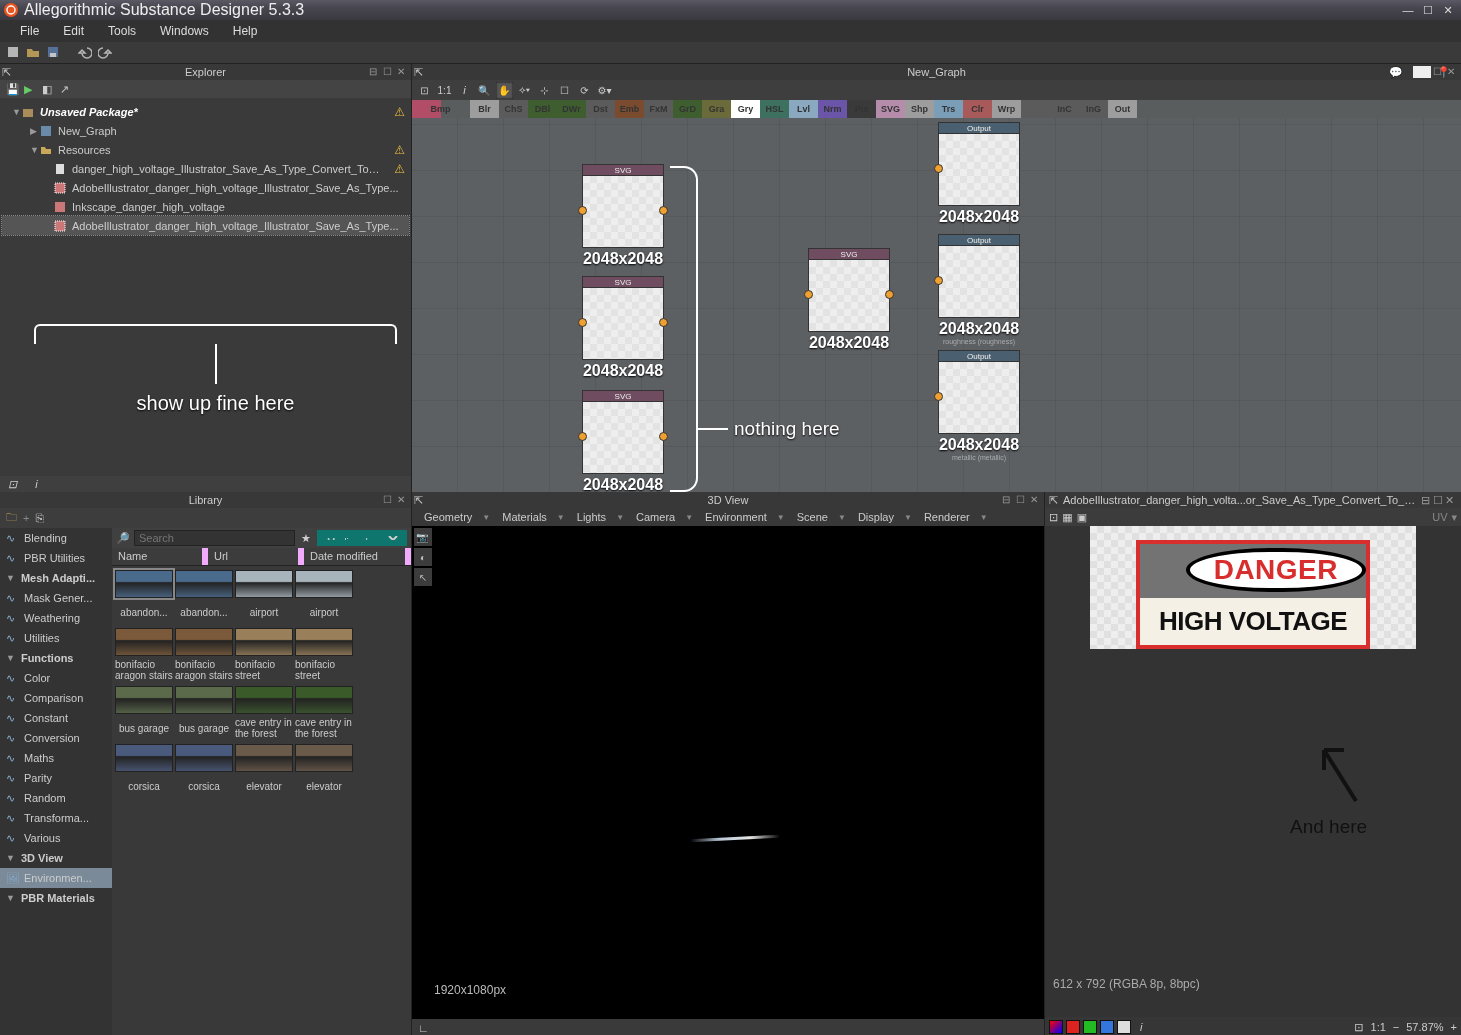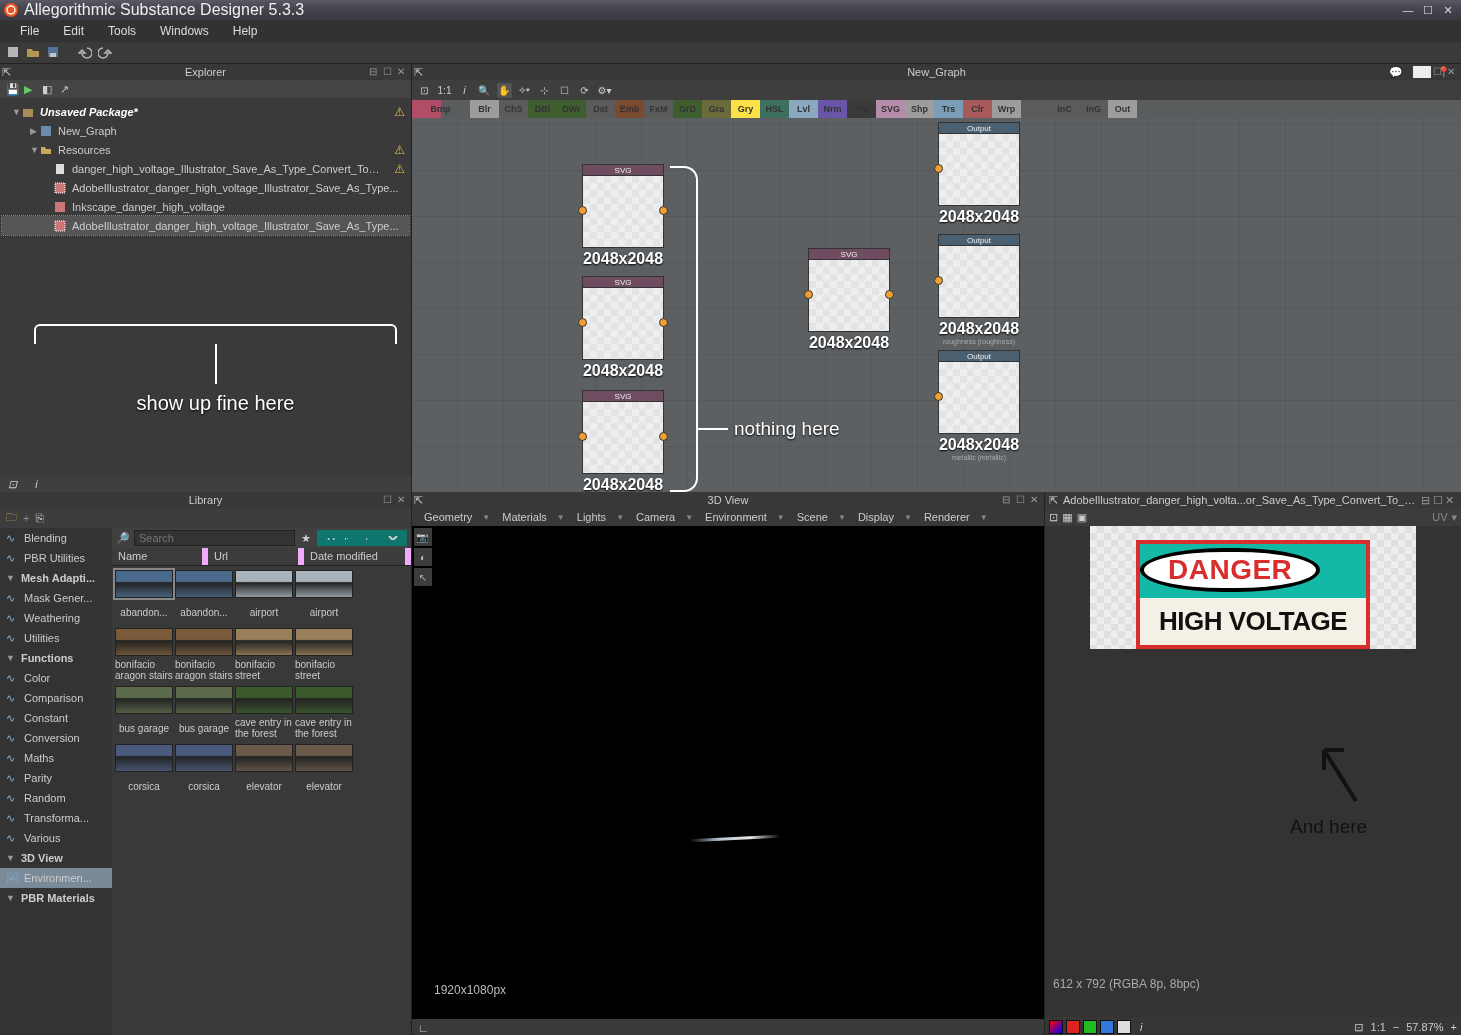--- a/index.html
+++ b/index.html
@@ -90,21 +90,21 @@
 .vres{position:absolute;left:22px;bottom:22px;color:#bbb;font-size:12px}
 .vfoot{height:18px;background:#3a3a3a;display:flex;align-items:center;padding:0 6px;gap:6px}
 
 .view2d{width:416px;background:#333;display:flex;flex-direction:column}
 .v2h{height:16px;background:#383838;display:flex;align-items:center;padding:0 4px;position:relative}
 .v2h .t{flex:1;text-align:center;color:#ccc;font-size:11px;overflow:hidden;text-overflow:ellipsis;white-space:nowrap}
 .v2tool{height:18px;background:#3c3c3c;display:flex;align-items:center;gap:4px;padding:0 4px}
 .v2canvas{flex:1;background:#eee;background-image:linear-gradient(45deg,#e0e0e0 25%,transparent 25%,transparent 75%,#e0e0e0 75%),linear-gradient(45deg,#e0e0e0 25%,transparent 25%,transparent 75%,#e0e0e0 75%);background-size:14px 14px;background-position:0 0,7px 7px;position:relative;margin:0 45px 22px 45px;display:flex;align-items:flex-start;justify-content:center}
 .v2outer{flex:1;position:relative;background:#333;overflow:hidden}
 .sign{margin-top:14px;width:234px;border:4px solid #d82e2e;background:#f5f0e6;padding:0;display:flex;flex-direction:column;align-items:center}
-.sign .top{width:100%;background:#14b8a6;padding:4px 0 6px 0;display:flex;justify-content:flex-start}
+.sign .top{width:100%;background:#737373;padding:4px 0 6px 0;display:flex;justify-content:flex-end}
 .sign .oval{background:#fff;border:4px solid #000;border-radius:50%/54%;padding:2px 24px;color:#d82e2e;font-family:Impact,Arial Black,sans-serif;font-size:28px;font-weight:800;letter-spacing:0.5px}
 .sign .txt{font-family:Arial Black,Impact,sans-serif;font-size:26px;font-weight:900;color:#111;padding:8px 0;letter-spacing:-0.5px}
 .arrow2d{position:absolute;left:226px;top:210px;width:50px;height:70px}
 .v2annot{position:absolute;left:200px;top:290px;font-size:19px;color:#111}
 .v2meta{position:absolute;left:8px;bottom:26px;color:#aaa;font-size:12px}
 .v2foot{height:20px;background:#363636;display:flex;align-items:center;padding:0 4px;gap:3px}
 .cswatch{width:14px;height:14px;border:1px solid #111}
 .v2foot .sp{flex:1}
 .v2foot .zt{color:#ccc;padding:0 4px}
 .libtool{height:20px;background:#3d3d3d;display:flex;align-items:center;gap:6px;padding:0 6px}
@@ -303,21 +303,21 @@
         <span style="background: rgb(157, 157, 157); margin-top: 47px;">Bld</span>
         <span style="background: rgb(157, 157, 157);">Blr</span>
         <span style="background: rgb(91, 91, 91);">ChS</span>
         <span style="background: rgb(62, 94, 47);">DBl</span>
         <span style="background: rgb(62, 94, 47);">DWr</span>
         <span style="background: rgb(91, 91, 91);">Dst</span>
         <span style="background: rgb(122, 75, 46);">Emb</span>
         <span style="background: rgb(91, 91, 91);">FxM</span>
         <span style="background: rgb(62, 94, 47);">GrD</span>
         <span style="background: rgb(106, 106, 58);">Gra</span>
-        <span style="background: #fde047;">Gry</span>
+        <span style="background: #ffffff;">Gry</span>
         <span style="background: rgb(62, 112, 96);">HSL</span>
         <span style="background: rgb(138, 168, 192);">Lvl</span>
         <span style="background: rgb(106, 85, 168);">Nrm</span>
         <span style="background: rgb(58, 58, 58);">Pix</span>
         <span style="background: rgb(181, 140, 170);">SVG</span>
         <span style="background: rgb(157, 157, 157);">Shp</span>
         <span style="background: rgb(122, 157, 184);">Trs</span>
         <span style="background: rgb(168, 90, 90);">Clr</span>
         <span style="background: rgb(157, 157, 157);">Wrp</span>
         <span style="background: rgb(91, 91, 91);"></span>

